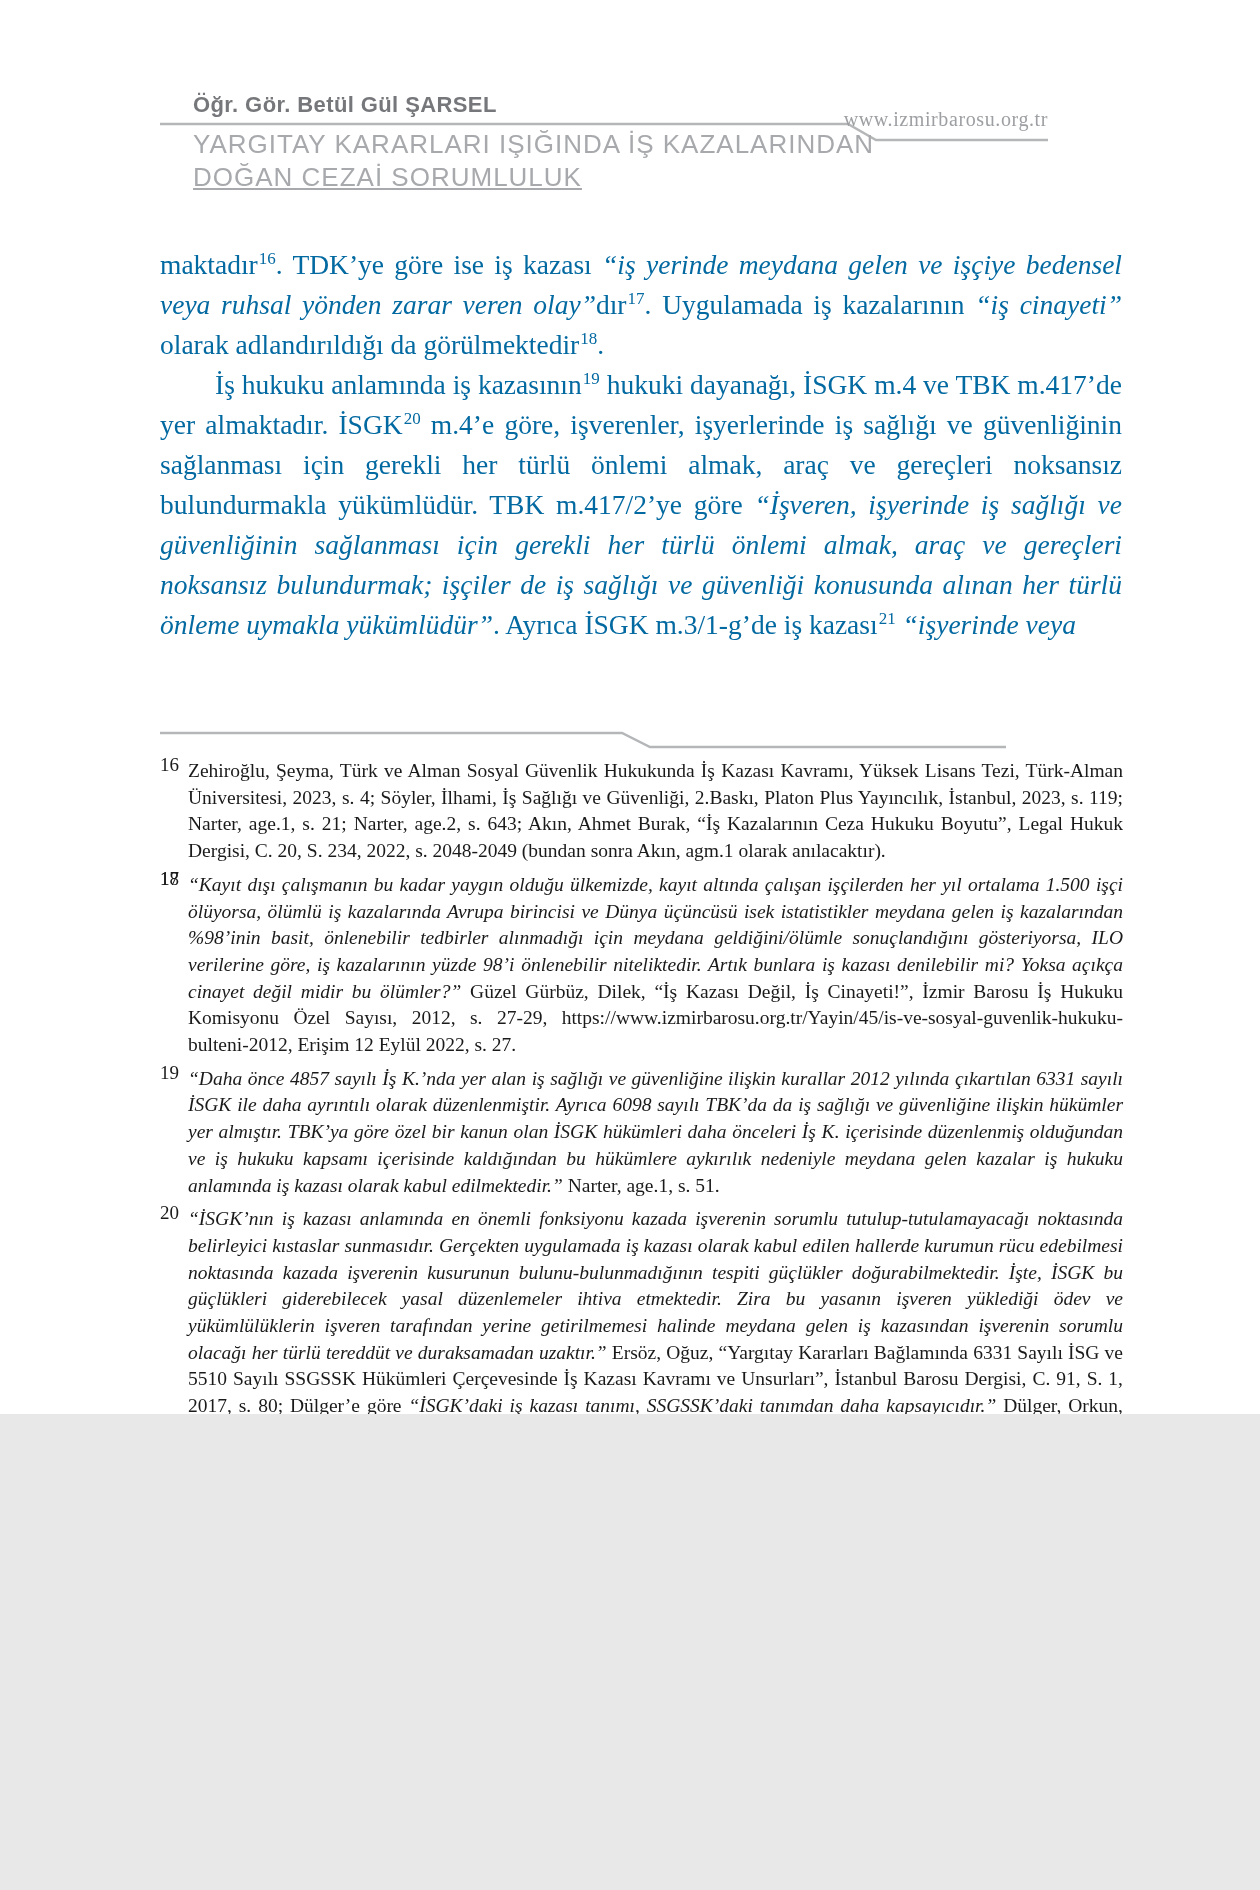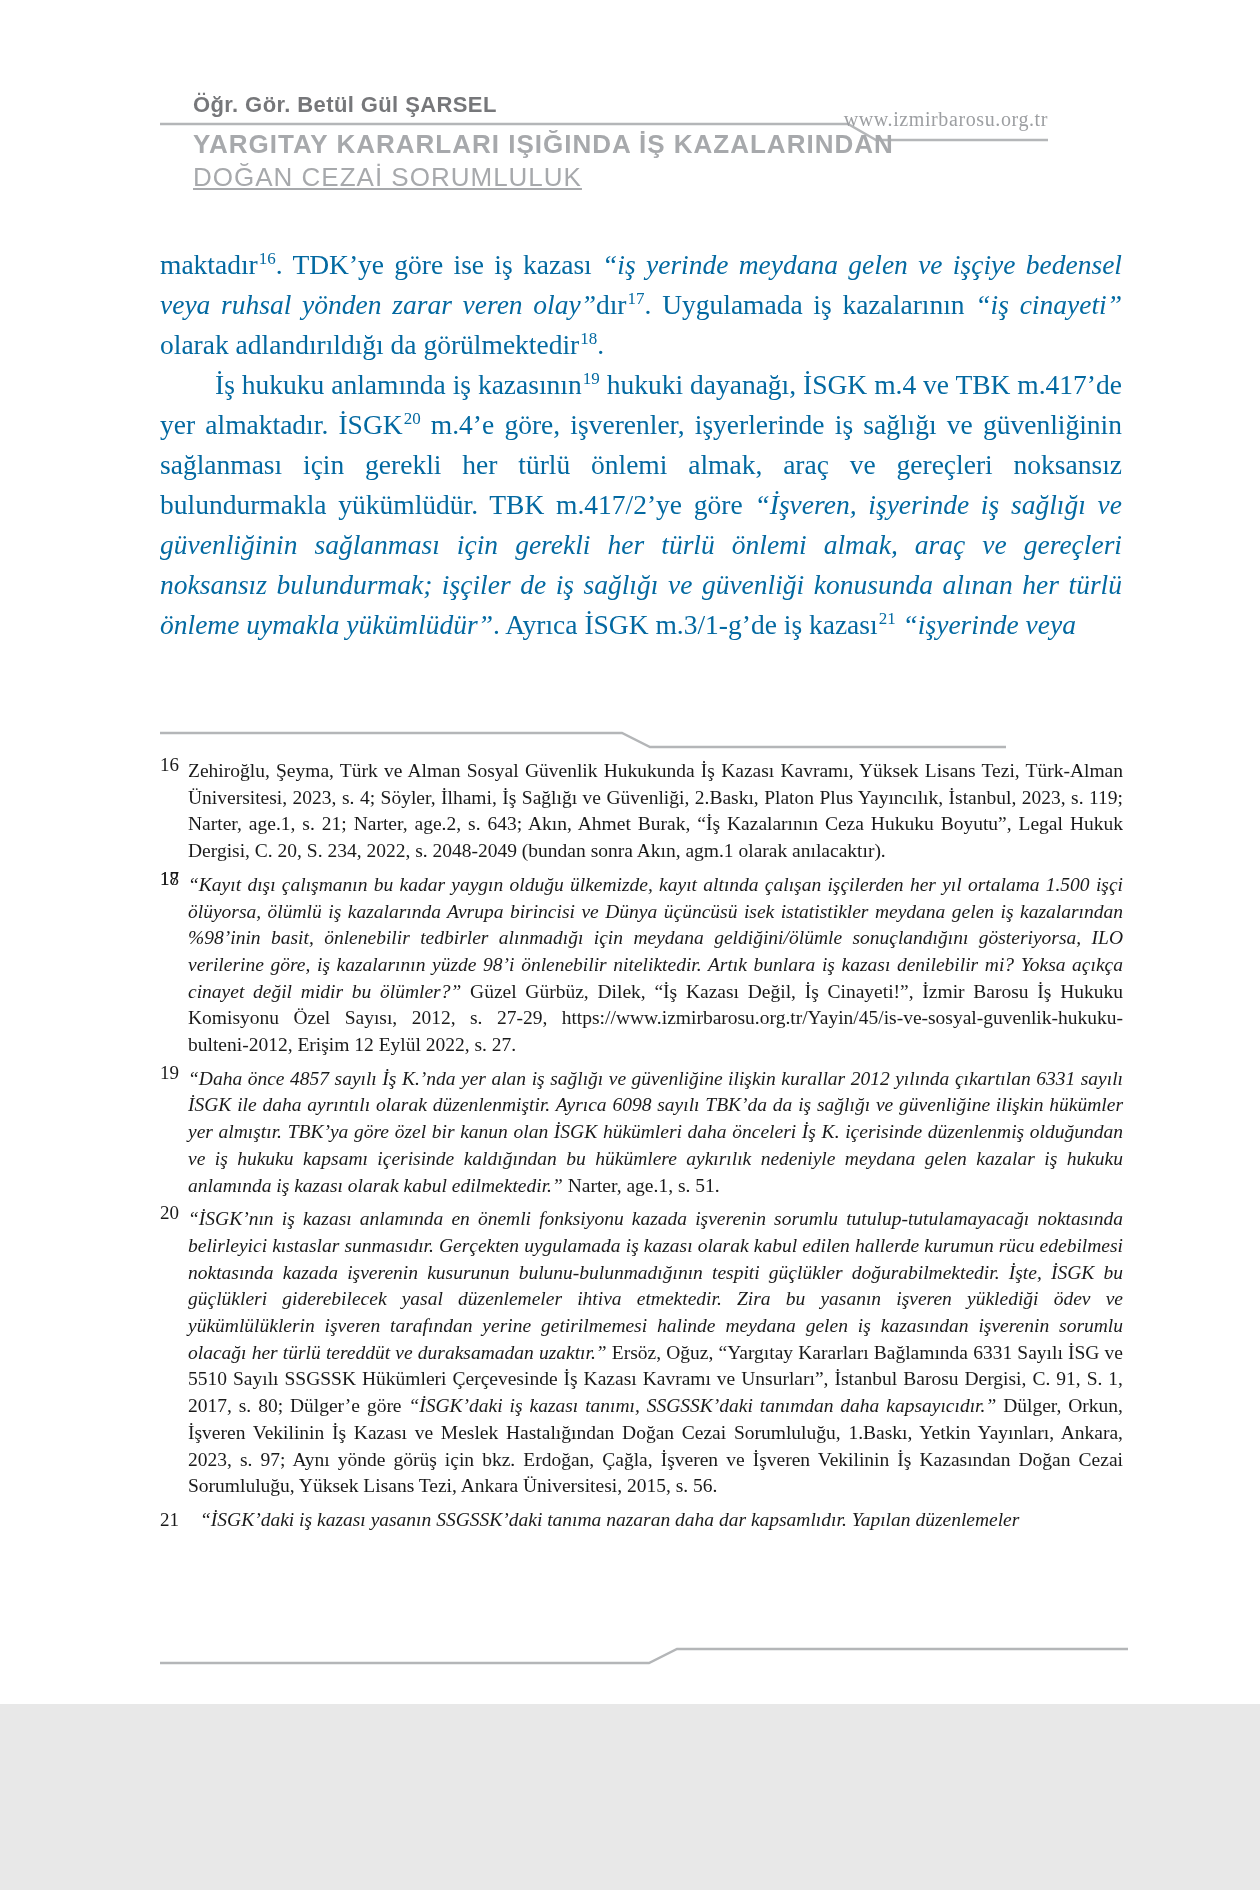--- a/index.html
+++ b/index.html
@@ -1,18 +1,18 @@
 <!DOCTYPE html>
 <html style="--rule: #b4b6b8; --author: #76777a; --muted: #9d9fa2; --title: #a7a9ac; --footer: #8b8d90; --body_text: #151515;"><head>
 <meta charset="utf-8">
 <style>
   html,body{margin:0;padding:0;background:#e8e8e8;}
   .page{
     position:relative;
-    width:1260px;height:1704px;
+    width:1260px;height:1414px;
     background:#ffffff;
     overflow:hidden;
     font-family:"Liberation Serif", serif;
   }
   .rules-overlay{position:absolute;left:0;top:0;pointer-events:none;}
   .rule{fill:none;stroke:var(--rule,#b4b6b8);stroke-width:2.4;}
 
   
   .author{
     position:absolute;left:193px;top:92px;
@@ -25,21 +25,21 @@
     font-family:Liberation Serif, serif;
     font-size:20px;letter-spacing:.6px;
     color:var(--muted,#9d9fa2);
   }
   .title-line{
     position:absolute;left:193px;
     font-family:"Liberation Sans", sans-serif;
     font-size:26px;letter-spacing:1px;
     color:var(--title,#a7a9ac);
   }
-  .title-line.l1{top:129px;font-weight:bold;}
+  .title-line.l1{top:129px;}
   .title-line.l2{top:162px;text-decoration:underline;}
 
   
   .article-body{
     position:absolute;left:160px;top:245px;width:962px;
     font-size:27.5px;line-height:40px;color:#0369a1;
     text-align:justify;
   }
   .article-body p{margin:0;}
   .article-body p + p{text-indent:55px;}

